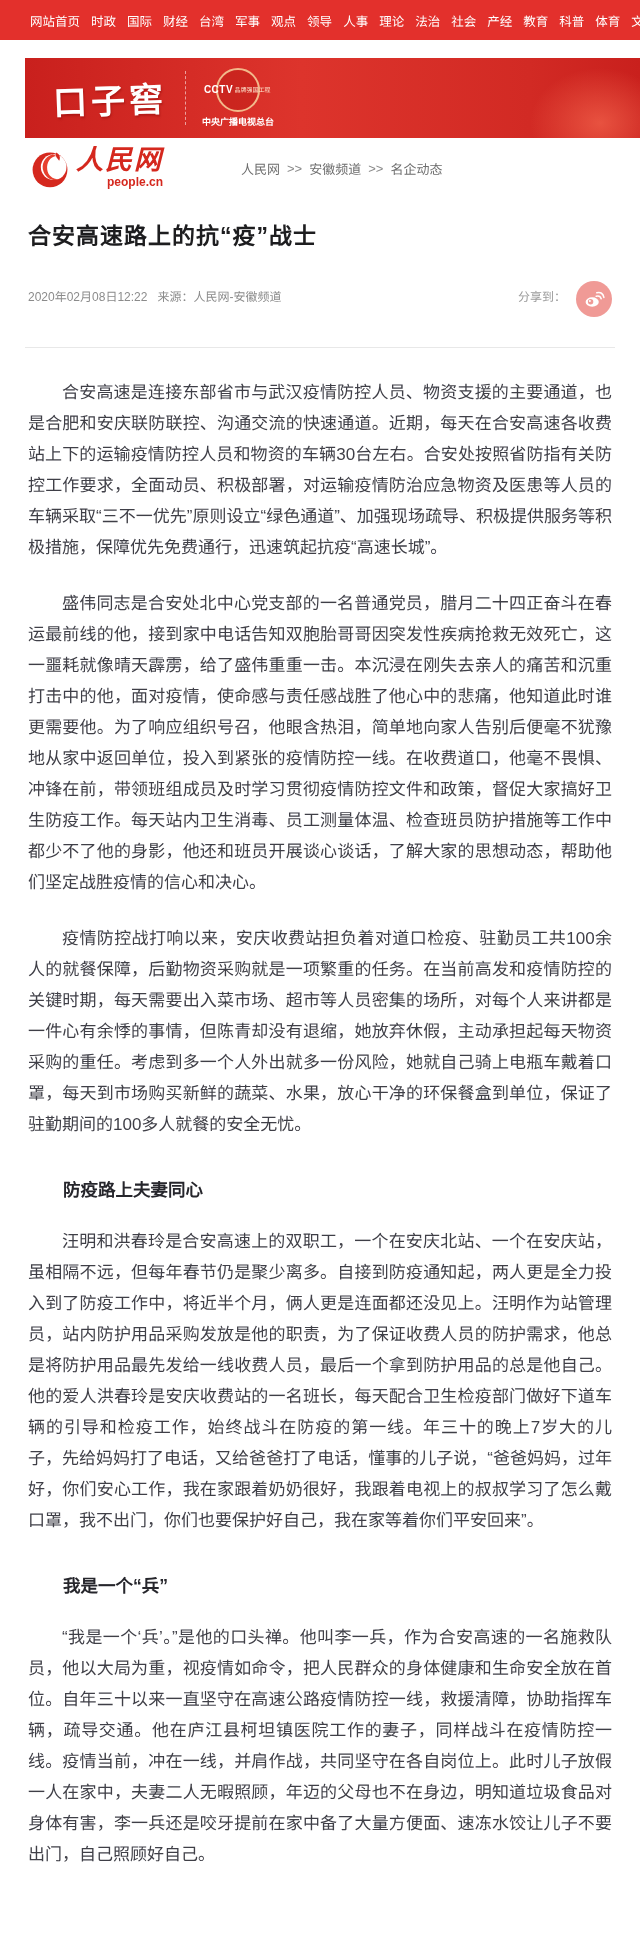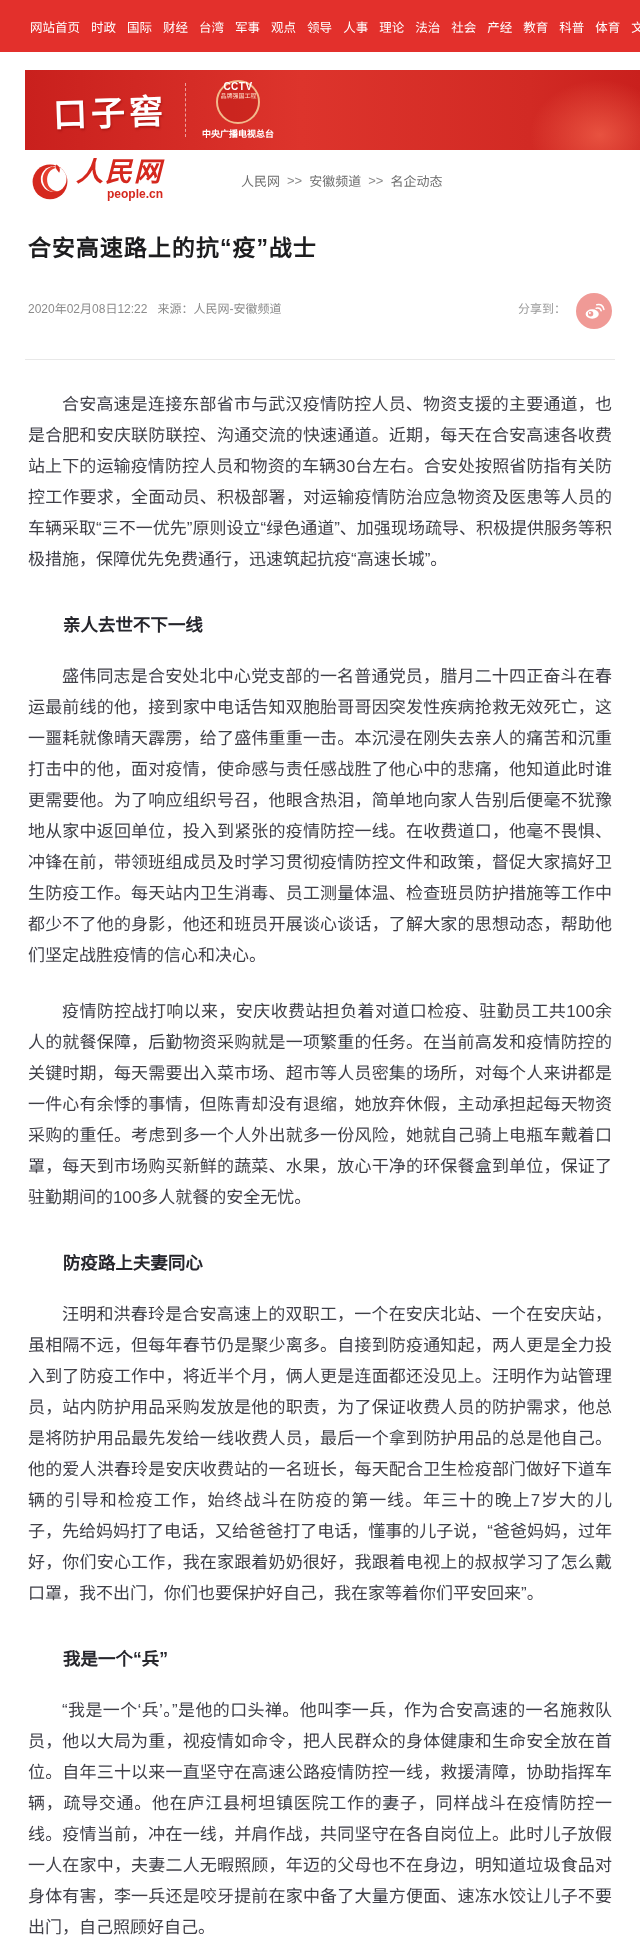--- a/index.html
+++ b/index.html
@@ -14,21 +14,21 @@
     --share-pink:#f09a96;
   }
   *{box-sizing:border-box;margin:0;padding:0;}
   html,body{background:#fff;}
   body{
     width:640px;min-height:1950px;overflow-x:hidden;
     font-family:"Liberation Sans","DejaVu Sans",sans-serif;
   }
   
   .topnav{
-    height:52px;background:var(--accent);
+    height:40px;background:var(--accent);
     display:flex;align-items:center;
     padding-left:30px;white-space:nowrap;overflow:hidden;
   }
   .nav-item{
     color:#fff;font-size:12.5px;text-decoration:none;
     margin-right:11px;flex:0 0 auto;cursor:pointer;
   }
   
   .banner{
     margin:18px 0 0 25px;height:80px;
@@ -46,22 +46,22 @@
     font-family:"DejaVu Serif","Liberation Serif",serif;
     transform:rotate(-2deg);text-shadow:1px 2px 2px rgba(120,0,0,.35);
   }
   .banner-vline{
     width:0;height:54px;border-left:1px dashed rgba(255,255,255,.55);
     margin:0 16px 0 18px;
   }
   .cctv-wrap{display:flex;flex-direction:column;align-items:center;position:relative;z-index:1;}
   .cctv-badge{
     width:44px;height:44px;border-radius:50%;
-    border:2px solid #f2b98b;display:flex;flex-direction:column;
-    align-items:center;justify-content:flex-start;line-height:1.05;
+    border:2px solid #f2b98b;display:flex;
+    align-items:center;justify-content:center;line-height:1.05;
     background:rgba(180,20,15,.35);
   }
   .cctv-label{color:#fff;font-weight:bold;font-size:10px;letter-spacing:.5px;}
   .cctv-sub{color:#ffe9d2;font-size:6.5px;white-space:nowrap;transform:scale(.92);}
   .cctv-bottom{color:#fff;font-size:9px;margin-top:3px;font-weight:bold;white-space:nowrap;}
   .banner-slogan{
     color:#fff;font-size:30px;font-weight:bold;letter-spacing:5px;
     margin-left:26px;white-space:nowrap;position:relative;z-index:1;
     text-shadow:1px 1px 2px rgba(120,0,0,.3);
   }
@@ -180,20 +180,19 @@
         <path d="M14.8 5.8 q5.8 -1.4 7.1 4.6" stroke="#fff" fill="none" stroke-width="1.5" stroke-linecap="round"></path>
       </svg>
     </span>
   </span>
 </div>
 
 <div class="divider"></div>
 
 <div class="article-body">
     <p class="para">合安高速是连接东部省市与武汉疫情防控人员、物资支援的主要通道，也是合肥和安庆联防联控、沟通交流的快速通道。近期，每天在合安高速各收费站上下的运输疫情防控人员和物资的车辆30台左右。合安处按照省防指有关防控工作要求，全面动员、积极部署，对运输疫情防治应急物资及医患等人员的车辆采取“三不一优先”原则设立“绿色通道”、加强现场疏导、积极提供服务等积极措施，保障优先免费通行，迅速筑起抗疫“高速长城”。</p>
-    <h3 class="subhead">亲人去世不下一线</h3>
     <p class="para">盛伟同志是合安处北中心党支部的一名普通党员，腊月二十四正奋斗在春运最前线的他，接到家中电话告知双胞胎哥哥因突发性疾病抢救无效死亡，这一噩耗就像晴天霹雳，给了盛伟重重一击。本沉浸在刚失去亲人的痛苦和沉重打击中的他，面对疫情，使命感与责任感战胜了他心中的悲痛，他知道此时谁更需要他。为了响应组织号召，他眼含热泪，简单地向家人告别后便毫不犹豫地从家中返回单位，投入到紧张的疫情防控一线。在收费道口，他毫不畏惧、冲锋在前，带领班组成员及时学习贯彻疫情防控文件和政策，督促大家搞好卫生防疫工作。每天站内卫生消毒、员工测量体温、检查班员防护措施等工作中都少不了他的身影，他还和班员开展谈心谈话，了解大家的思想动态，帮助他们坚定战胜疫情的信心和决心。</p>
     <p class="para">疫情防控战打响以来，安庆收费站担负着对道口检疫、驻勤员工共100余人的就餐保障，后勤物资采购就是一项繁重的任务。在当前高发和疫情防控的关键时期，每天需要出入菜市场、超市等人员密集的场所，对每个人来讲都是一件心有余悸的事情，但陈青却没有退缩，她放弃休假，主动承担起每天物资采购的重任。考虑到多一个人外出就多一份风险，她就自己骑上电瓶车戴着口罩，每天到市场购买新鲜的蔬菜、水果，放心干净的环保餐盒到单位，保证了驻勤期间的100多人就餐的安全无忧。</p>
     <h3 class="subhead">防疫路上夫妻同心</h3>
     <p class="para">汪明和洪春玲是合安高速上的双职工，一个在安庆北站、一个在安庆站，虽相隔不远，但每年春节仍是聚少离多。自接到防疫通知起，两人更是全力投入到了防疫工作中，将近半个月，俩人更是连面都还没见上。汪明作为站管理员，站内防护用品采购发放是他的职责，为了保证收费人员的防护需求，他总是将防护用品最先发给一线收费人员，最后一个拿到防护用品的总是他自己。他的爱人洪春玲是安庆收费站的一名班长，每天配合卫生检疫部门做好下道车辆的引导和检疫工作，始终战斗在防疫的第一线。年三十的晚上7岁大的儿子，先给妈妈打了电话，又给爸爸打了电话，懂事的儿子说，“爸爸妈妈，过年好，你们安心工作，我在家跟着奶奶很好，我跟着电视上的叔叔学习了怎么戴口罩，我不出门，你们也要保护好自己，我在家等着你们平安回来”。</p>
     <h3 class="subhead">我是一个“兵”</h3>
     <p class="para">“我是一个‘兵’。”是他的口头禅。他叫李一兵，作为合安高速的一名施救队员，他以大局为重，视疫情如命令，把人民群众的身体健康和生命安全放在首位。自年三十以来一直坚守在高速公路疫情防控一线，救援清障，协助指挥车辆，疏导交通。他在庐江县柯坦镇医院工作的妻子，同样战斗在疫情防控一线。疫情当前，冲在一线，并肩作战，共同坚守在各自岗位上。此时儿子放假一人在家中，夫妻二人无暇照顾，年迈的父母也不在身边，明知道垃圾食品对身体有害，李一兵还是咬牙提前在家中备了大量方便面、速冻水饺让儿子不要出门，自己照顾好自己。</p>
   </div>
 
 </body></html>

